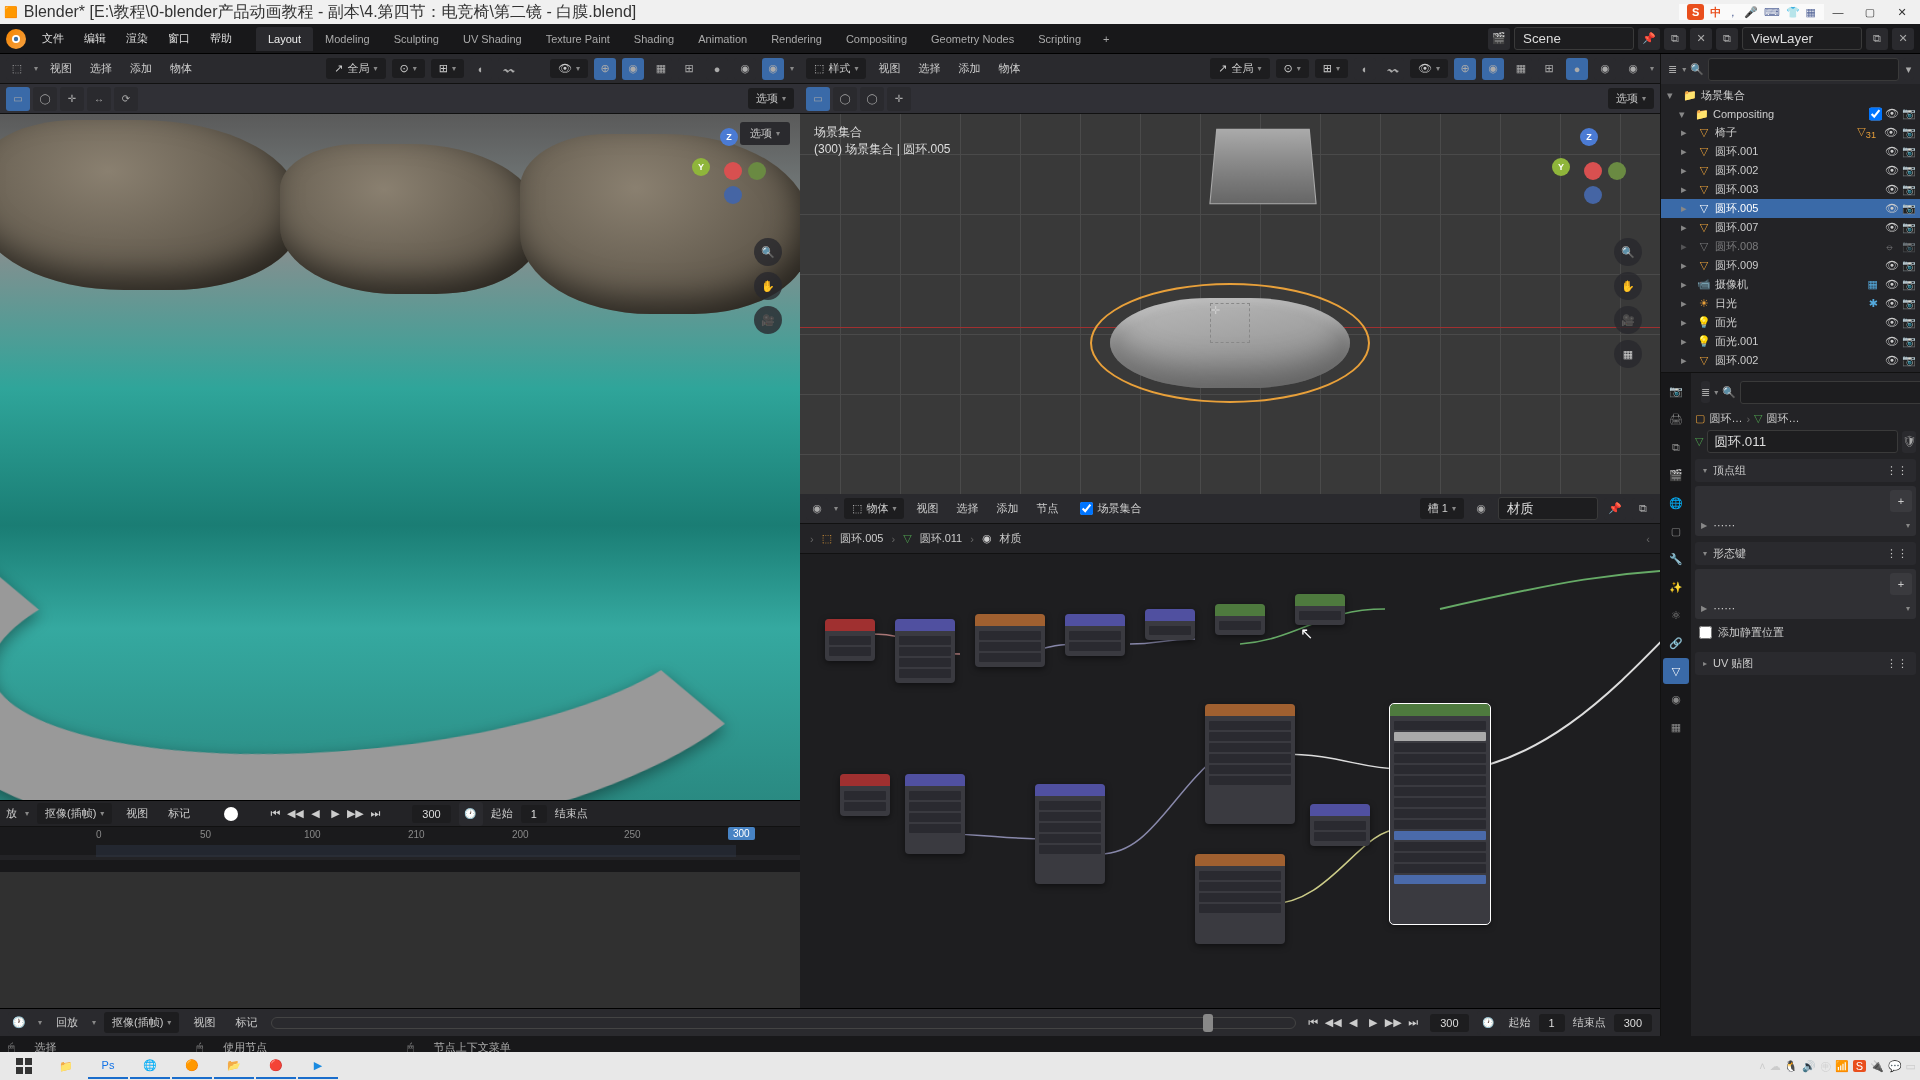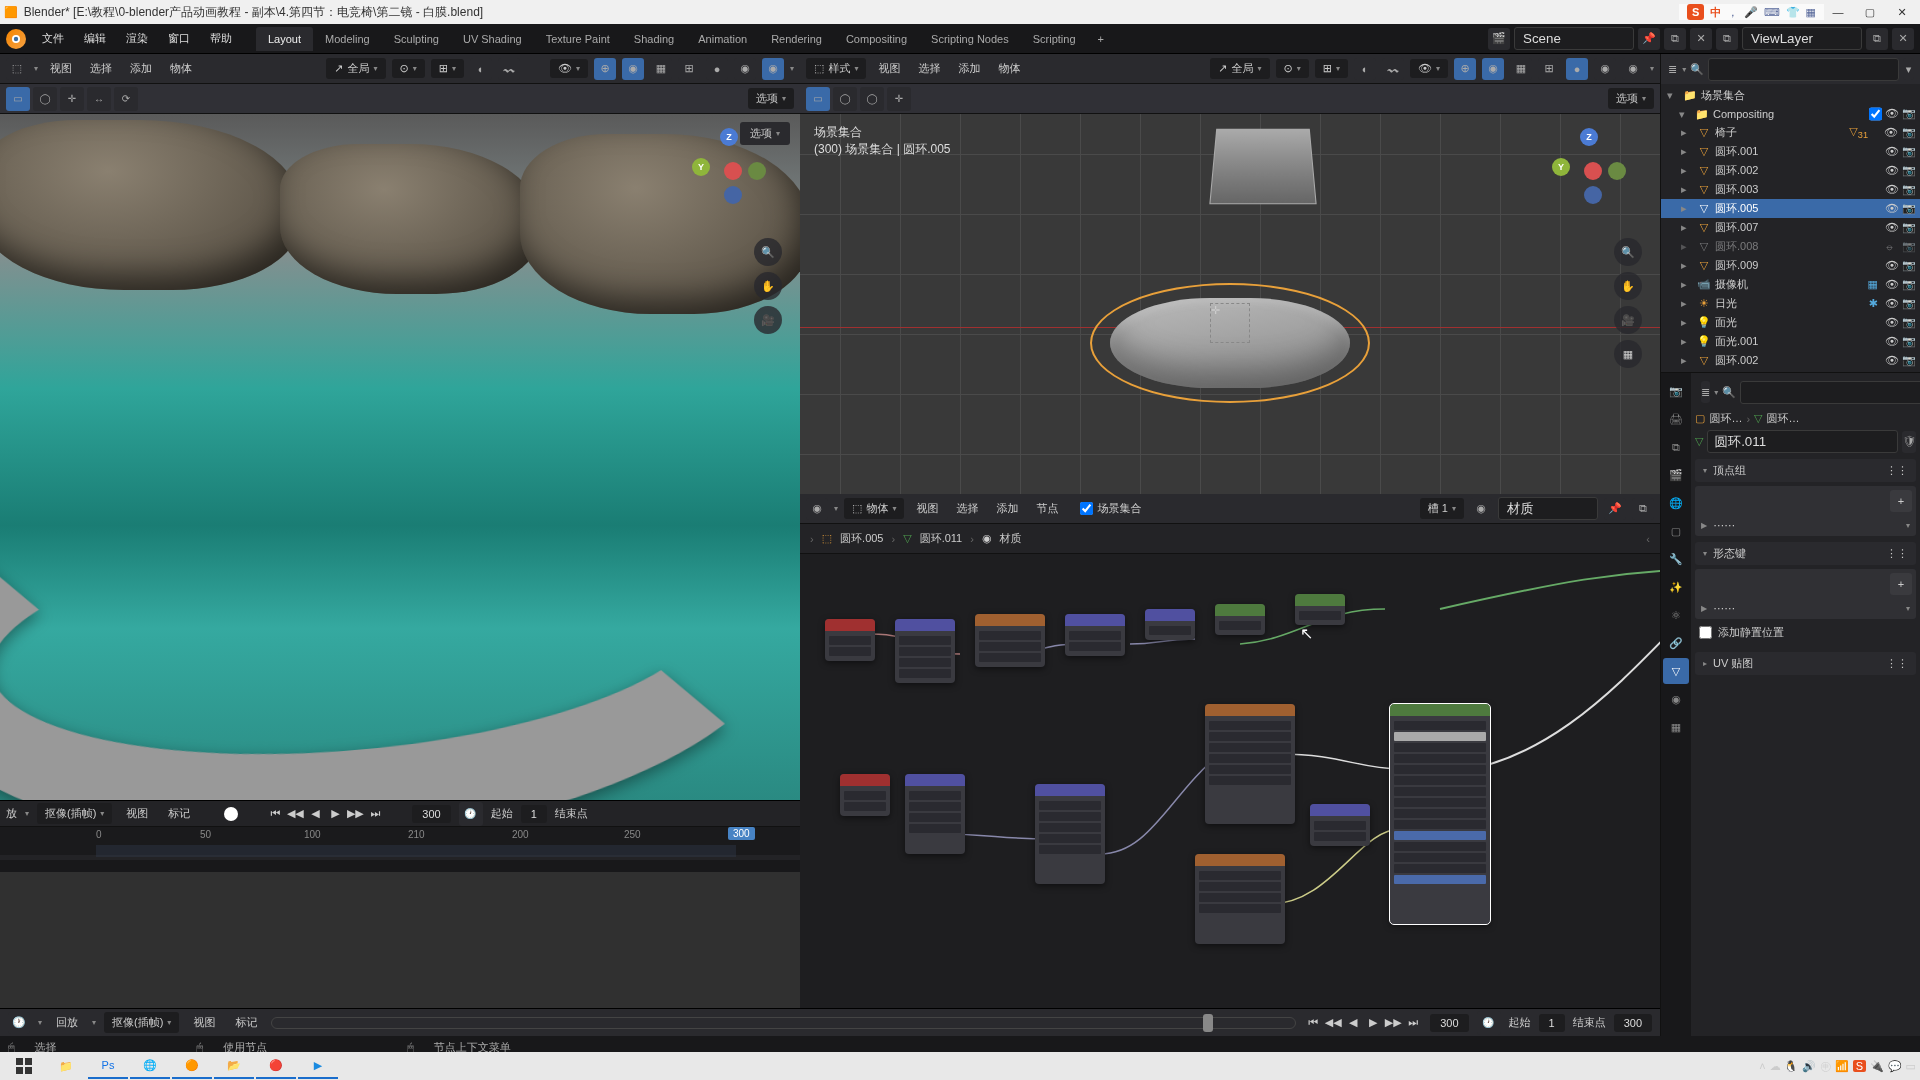--- a/index.html
+++ b/index.html
@@ -1,18 +1,18 @@
 <!DOCTYPE html>
 <html><head>
 <meta charset="utf-8">
 <style>
 * { margin: 0; padding: 0; box-sizing: border-box; user-select: none; }
 body { font-family: "Segoe UI", Arial, sans-serif; font-size: 11px; background: #303030; color: #ccc; overflow: hidden; width: 1920px; height: 1080px; position: relative; }
 .titlebar { height: 24px; background: #f0f0f0; color: #333; display: flex; align-items: center; padding: 0 4px; }
-.titlebar-text { flex: 1; font-size: 12px; }
+.titlebar-text { flex: 1; font-size: 16px; }
 .titlebar-icons { display: flex; gap: 4px; align-items: center; }
 .titlebar-btn { width: 28px; text-align: center; cursor: pointer; }
 .ime-bar { background: #fafafa; display: flex; align-items: center; gap: 6px; padding: 0 8px; margin: 0 auto; }
 .menubar { height: 30px; background: #18181a; display: flex; align-items: center; gap: 0; padding-left: 6px; border-bottom: 1px solid #000; }
 .blender-logo { width: 20px; height: 20px; border-radius: 50%; background: linear-gradient(135deg,#f58400,#f5a142); margin-right: 6px; display:flex;align-items:center;justify-content:center;}
 .menu-item { padding: 6px 10px; color: #ddd; cursor: pointer; }
 .ws-tabs { display: flex; margin-left: 14px; }
 .ws-tab { padding: 6px 12px; color: #aaa; cursor: pointer; border-radius: 3px 3px 0 0; }
 .ws-tab.active { background: #2a2a2e; color: #eee; }
 .ws-add { padding: 6px 10px; color: #aaa; cursor: pointer; }
@@ -129,21 +129,21 @@
   <div class="ws-tabs">
     <div class="ws-tab active">Layout</div>
     <div class="ws-tab">Modeling</div>
     <div class="ws-tab">Sculpting</div>
     <div class="ws-tab">UV Shading</div>
     <div class="ws-tab">Texture Paint</div>
     <div class="ws-tab">Shading</div>
     <div class="ws-tab">Animation</div>
     <div class="ws-tab">Rendering</div>
     <div class="ws-tab">Compositing</div>
-    <div class="ws-tab">Scripting Nodes</div>
+    <div class="ws-tab">Geometry Nodes</div>
     <div class="ws-tab">Scripting</div>
     <div class="ws-add">+</div>
   </div>
   <div class="scene-bar">
     <div class="icon-btn">🎬</div>
     <input class="scene-input" value="Scene" style="">
     <div class="icon-btn">📌</div>
     <div class="icon-btn">⧉</div>
     <div class="icon-btn">✕</div>
     <div class="icon-btn">⧉</div>
@@ -544,21 +544,21 @@
           <div class="eye-icons">
             <input type="checkbox" checked="" style="">
             <span class="eye">👁</span>
             <span class="eye">📷</span>
           </div>
         </div>
     <div class="tree-row">
           <span class="arrow">▸</span>
           <span class="tree-ico" style="color:#e8a03a">▽</span>
           <span>椅子</span>
-          <span style="color:#e8a03a;margin-left:auto;margin-right:12px">▽<sub>31</sub></span>
+          <span style="color:#e8a03a;margin-left:auto;margin-right:4px">▽<sub>31</sub></span>
           <span class="eye">👁</span>
           <span class="eye">📷</span>
         </div>
     <div class="tree-row">
           <span class="arrow">▸</span>
           <span class="tree-ico" style="color:#e8a03a">▽</span>
           <span>圆环.001</span>
           <div class="eye-icons">
             <span class="eye">👁</span>
             <span class="eye">📷</span>

